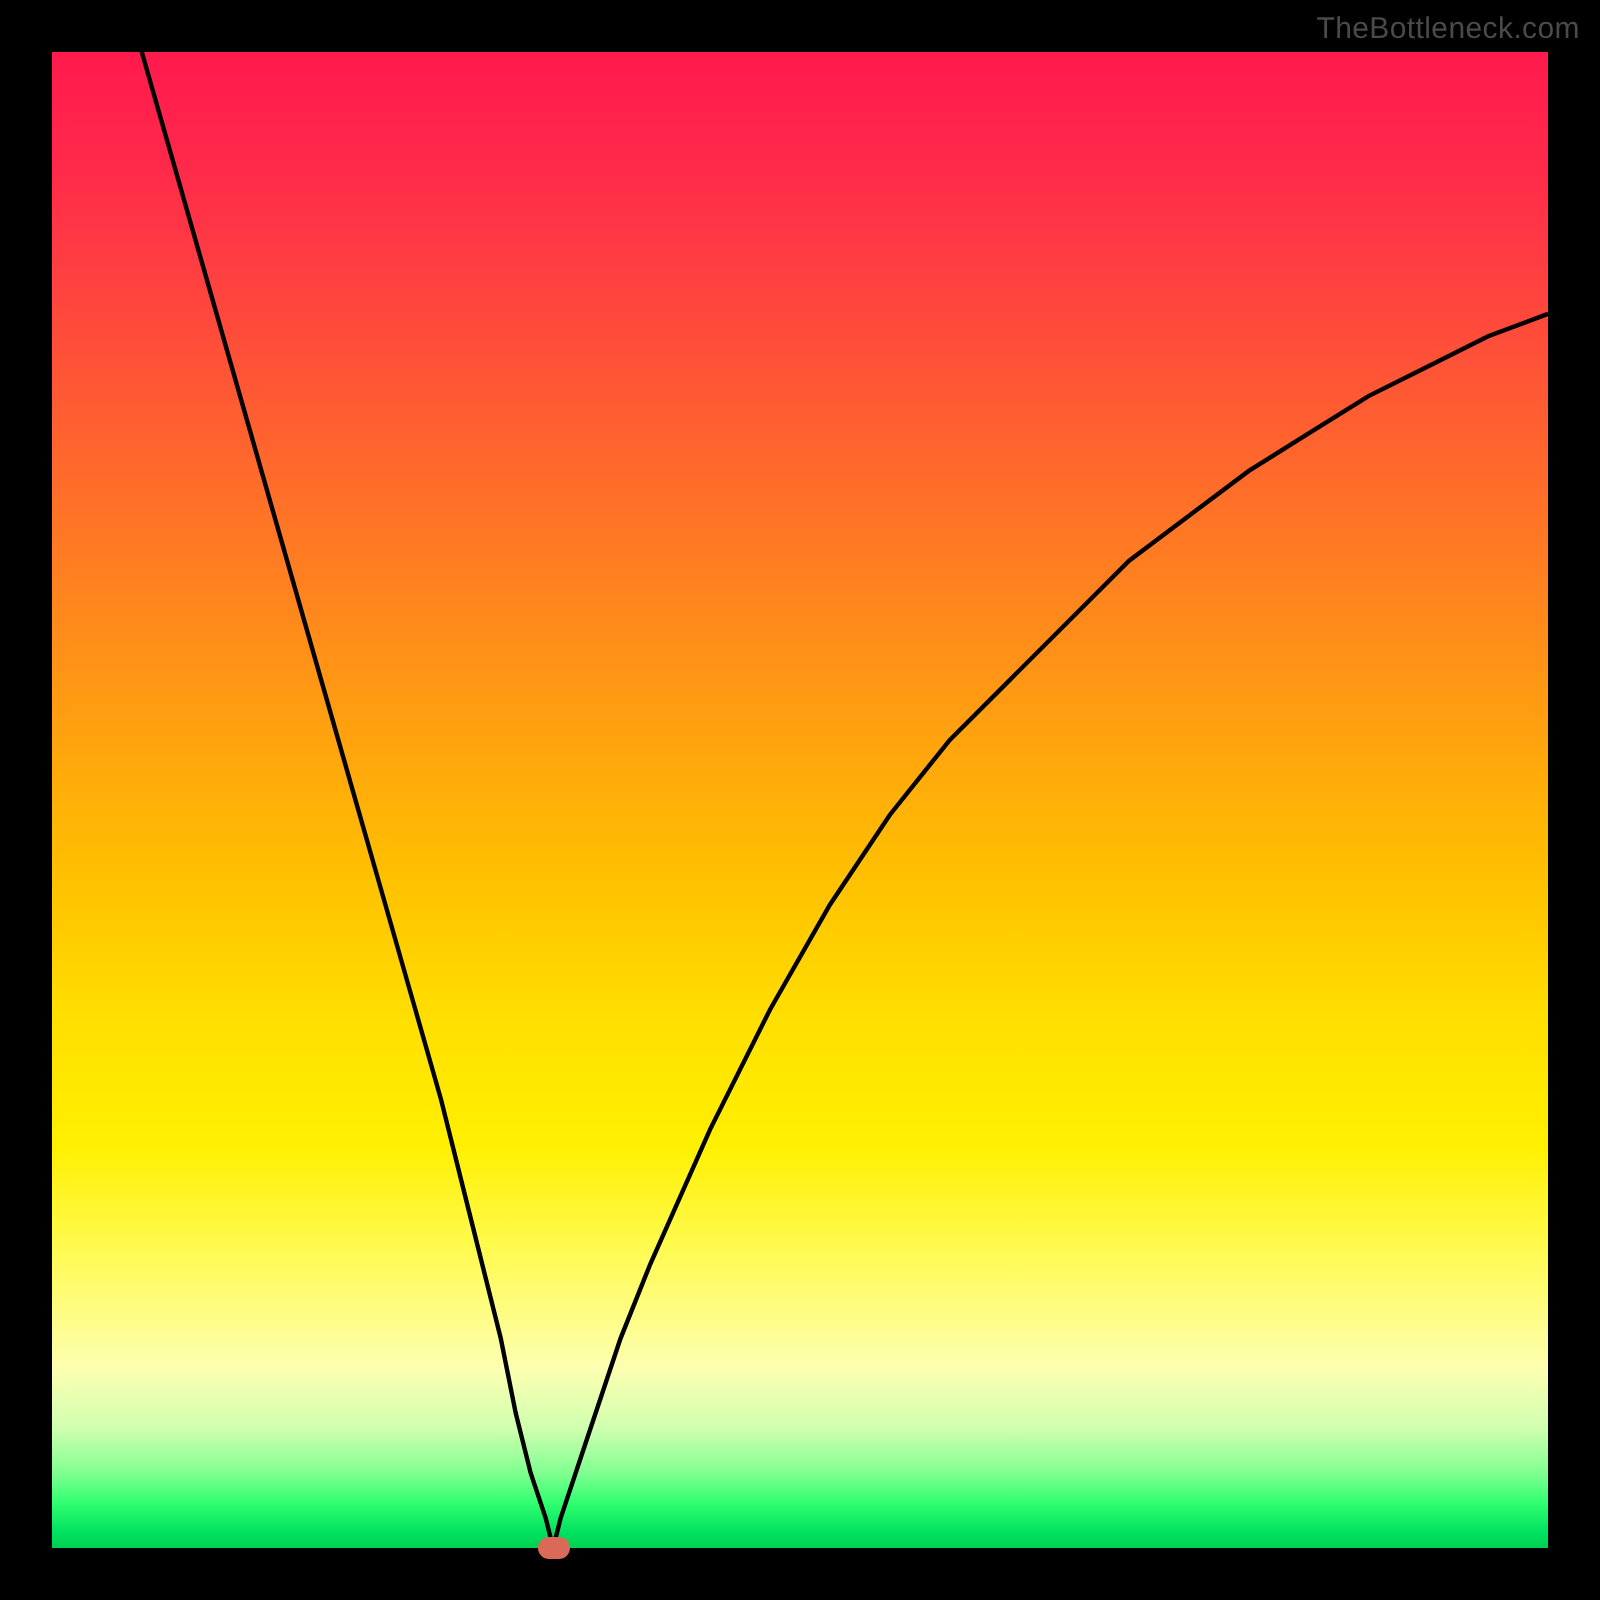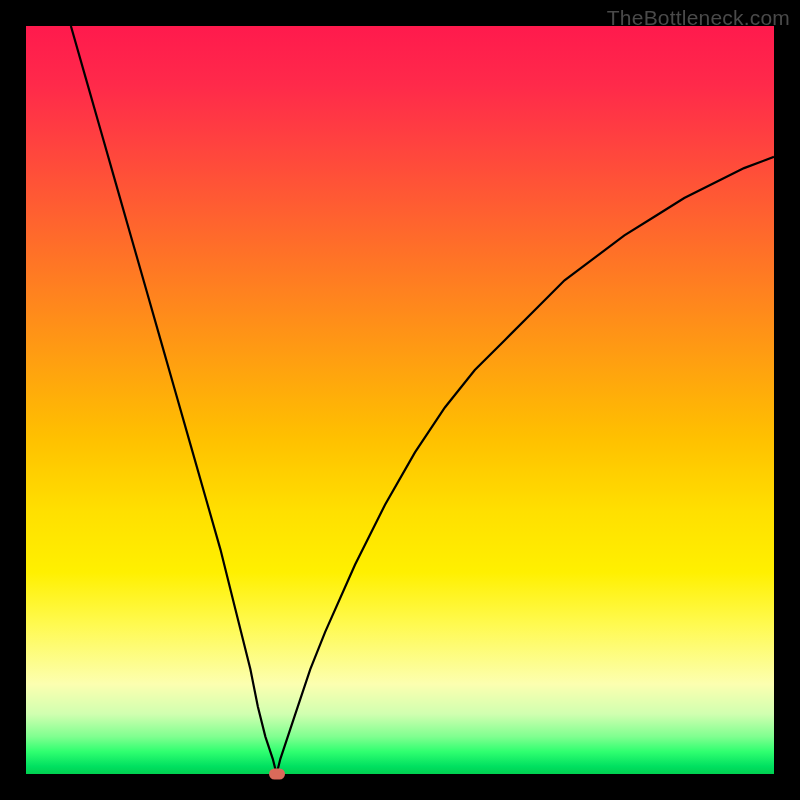--- a/index.html
+++ b/index.html
@@ -36,21 +36,21 @@
     background: #d96a5a;
     border-radius: 6px;
     transform: translate(-50%, -50%);
   }
   .curve { position: absolute; left: 0; top: 0; width: 748px; height: 748px; }
   .watermark {
     position: absolute;
     top: 6px;
     right: 10px;
     color: #4a4a4a;
-    font-size: 21px;
+    font-size: 15px;
     font-weight: 500;
     letter-spacing: 0.2px;
   }
 </style>
 </head>
 <body>
 
 <div class="plot-area">
   <svg class="curve" viewBox="0 0 748 748" preserveAspectRatio="none">
     <path id="curve-path" fill="none" stroke="#000" stroke-width="2.2" d="M44.88 0.00 L59.84 52.36 L74.80 104.72 L89.76 157.08 L104.72 209.44 L119.68 261.80 L134.64 314.16 L149.60 366.52 L164.56 418.88 L179.52 471.24 L194.48 523.60 L209.44 583.44 L224.40 643.28 L231.88 680.68 L239.36 710.60 L246.84 733.04 L250.58 748.00 L254.32 733.04 L269.28 688.16 L284.24 643.28 L299.20 605.88 L329.12 538.56 L359.04 478.72 L388.96 426.36 L418.88 381.48 L448.80 344.08 L478.72 314.16 L508.64 284.24 L538.56 254.32 L568.48 231.88 L598.40 209.44 L628.32 190.74 L658.24 172.04 L688.16 157.08 L718.08 142.12 L748.00 130.90"></path>

